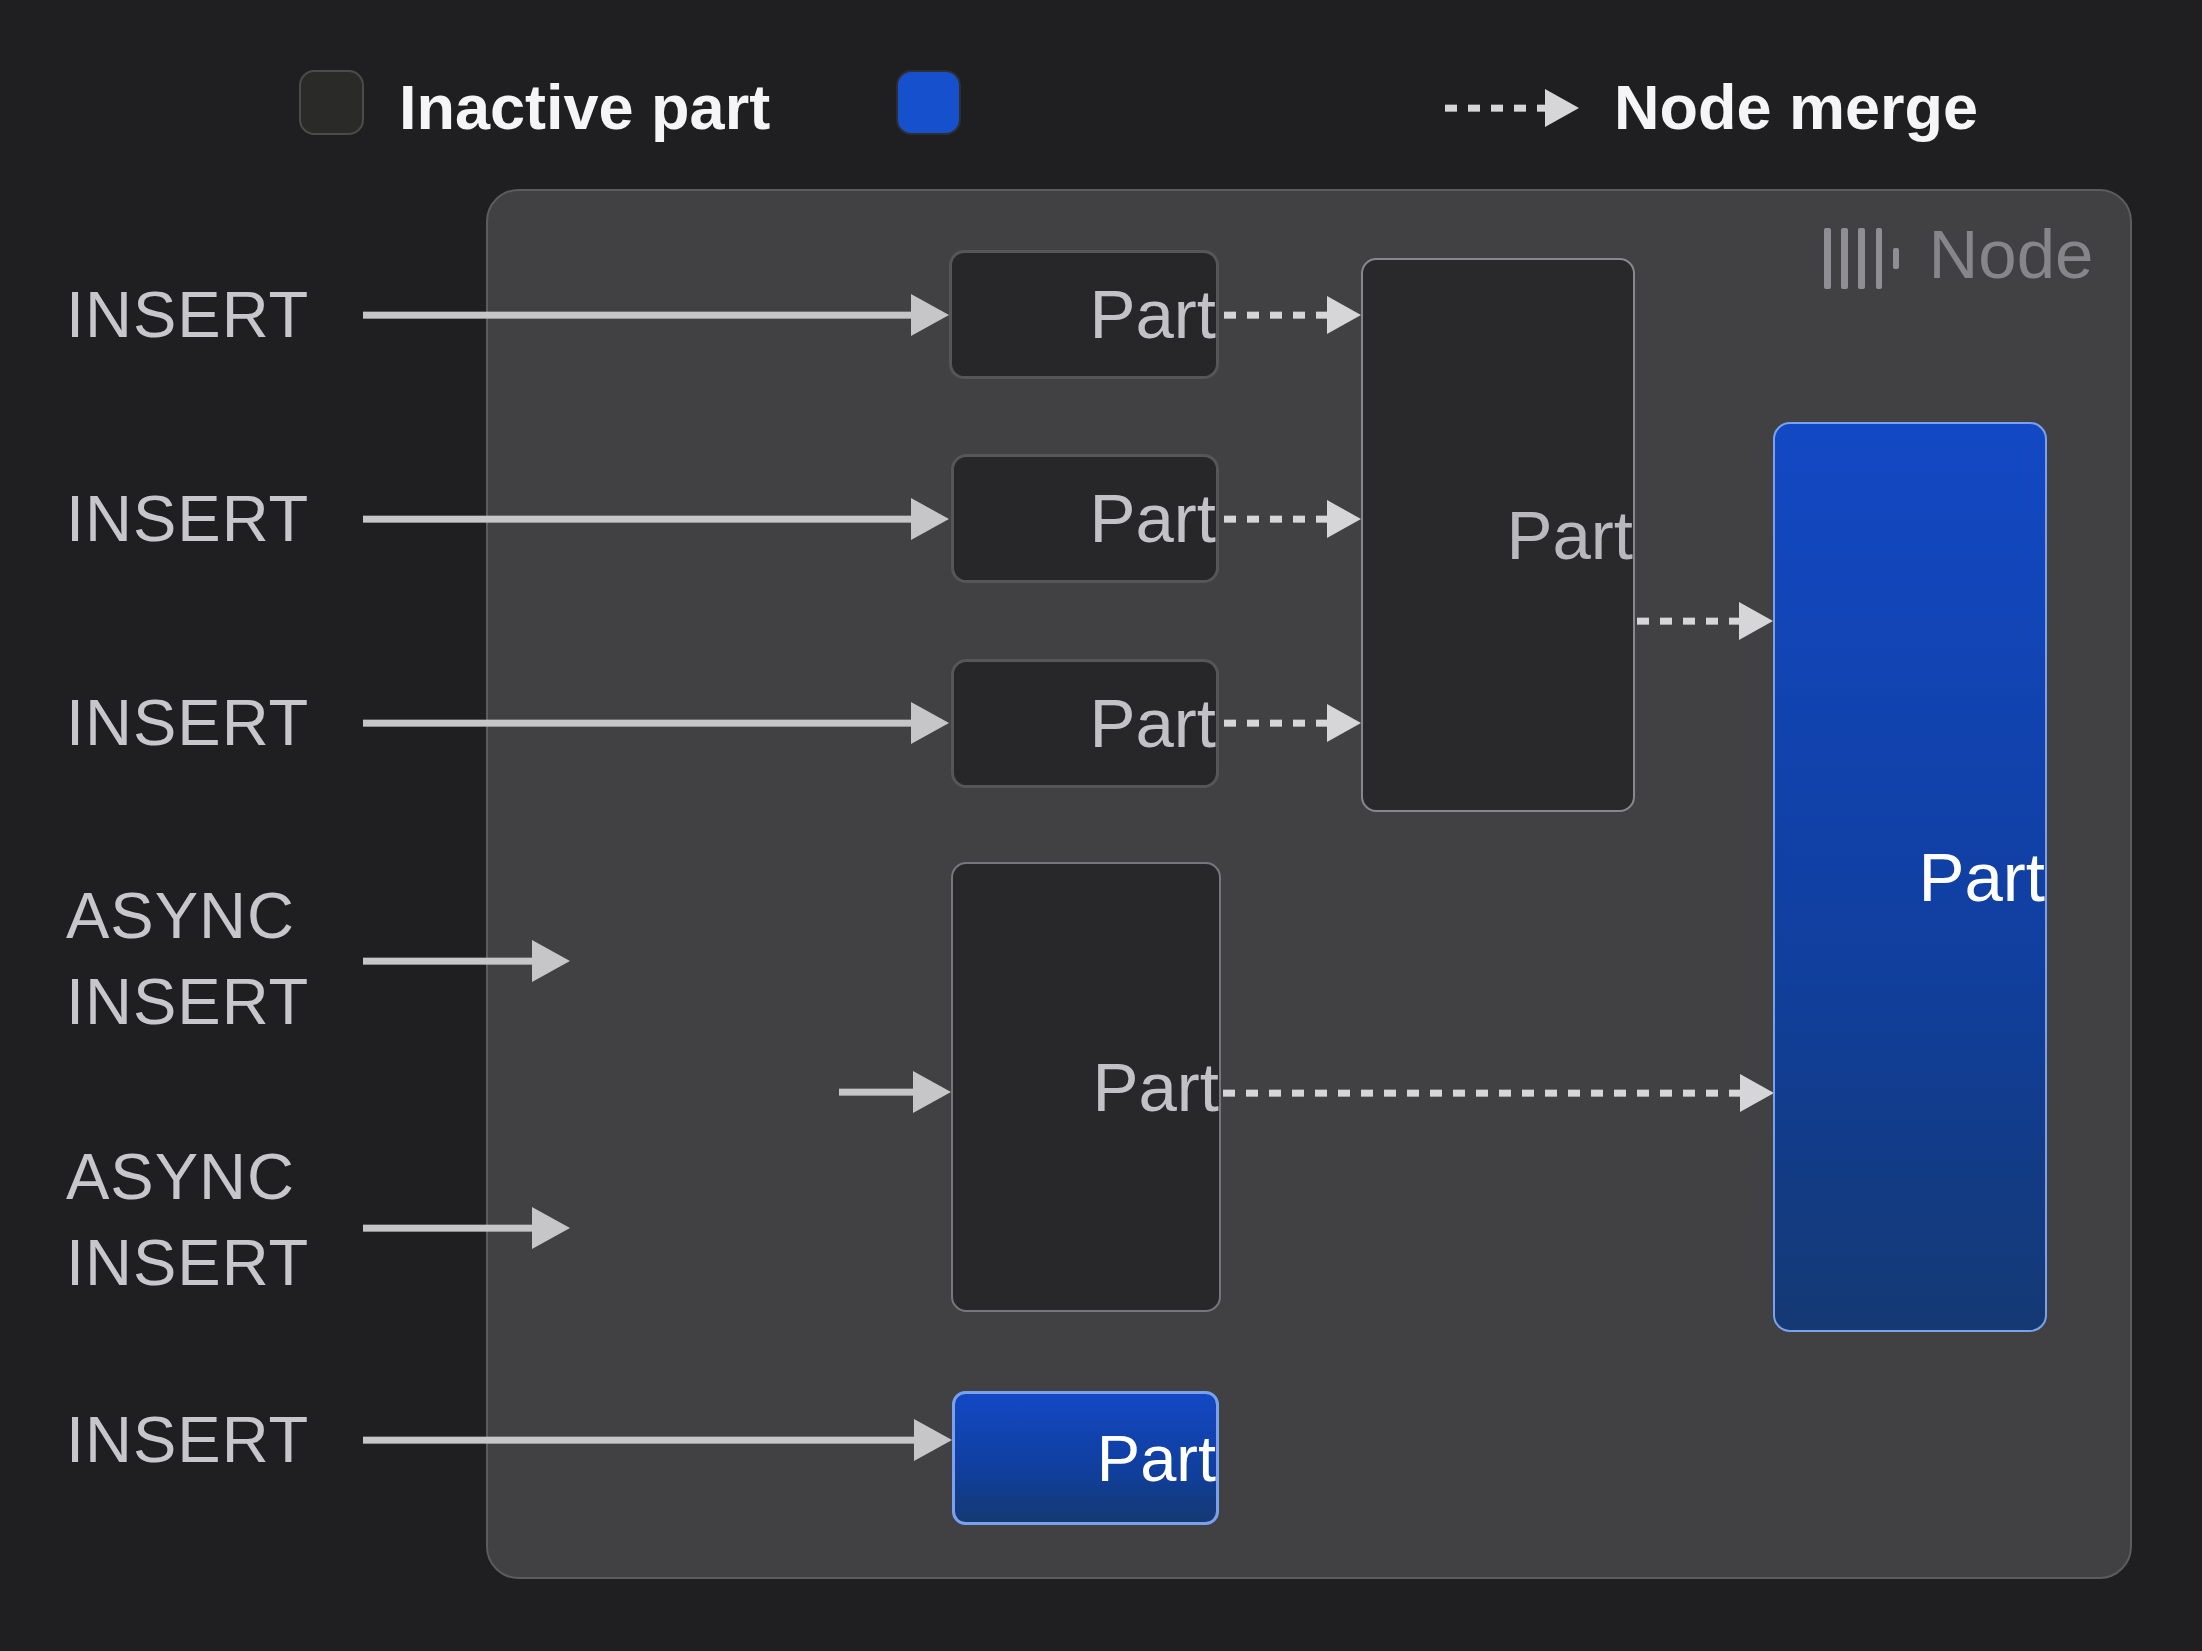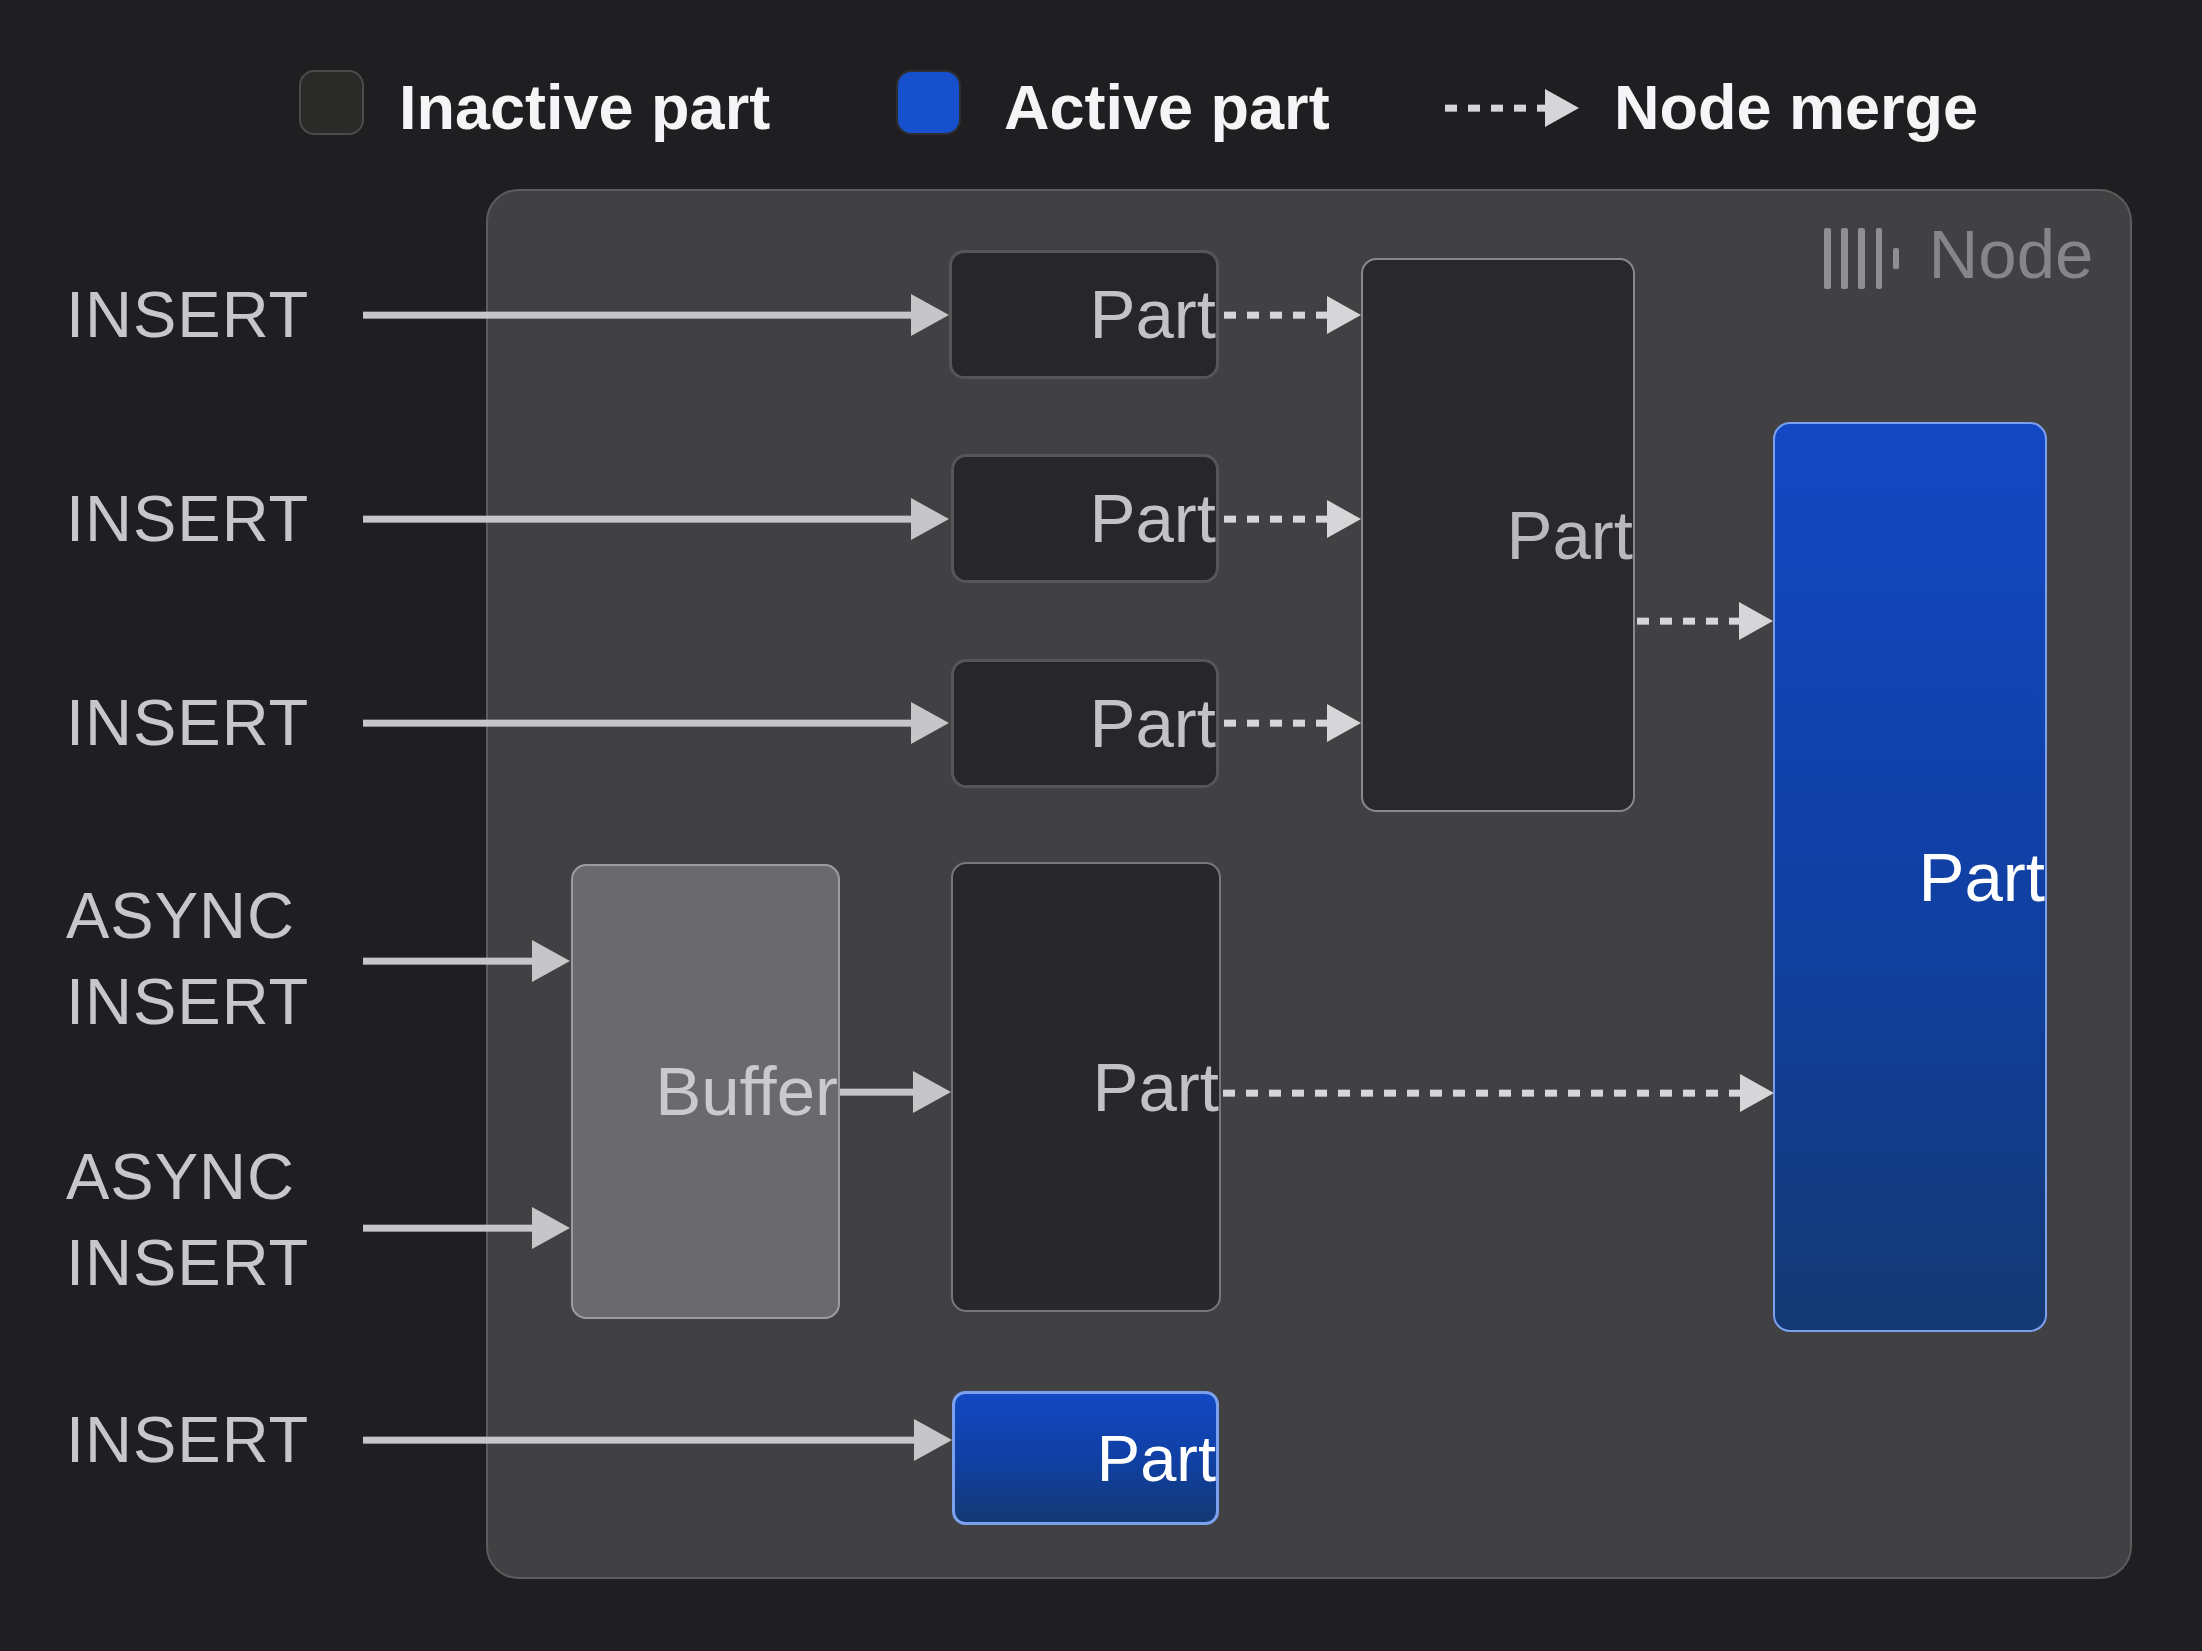--- a/index.html
+++ b/index.html
@@ -78,21 +78,20 @@
 </style>
 </head>
 <body>
 
 <div class="stage">
 
   <div class="swatch inactive"></div>
   <div class="legend-label l1">Inactive part</div>
 
   <div class="swatch active"></div>
-  <div class="legend-label l2">Active part</div>
 
   <div class="arrow dashed" style="left:1445px;top:87px;width:134px">
     <div class="shaft"></div>
     <div class="head"></div>
   </div>
   <div class="legend-label l3">Node merge</div>
 
   <div class="node"></div>
   <div class="node-badge">
     <div class="ch-logo">
@@ -169,23 +168,20 @@
     <span>Part</span>
   </div>
   <div class="box inactive" style="left:951px;top:659px;width:268px;height:129px">
     <span>Part</span>
   </div>
 
   <div class="box merged" style="left:1361px;top:258px;width:274px;height:554px">
     <span>Part</span>
   </div>
 
-  <div class="box buffer" style="left:571px;top:864px;width:269px;height:455px">
-    <span>Buffer</span>
-  </div>
 
   <div class="box asyncpart" style="left:951px;top:862px;width:270px;height:450px">
     <span>Part</span>
   </div>
 
   <div class="box blue" style="left:1773px;top:422px;width:274px;height:910px">
     <span>Part</span>
   </div>
 
   <div class="box blue small" style="left:952px;top:1391px;width:267px;height:134px">

